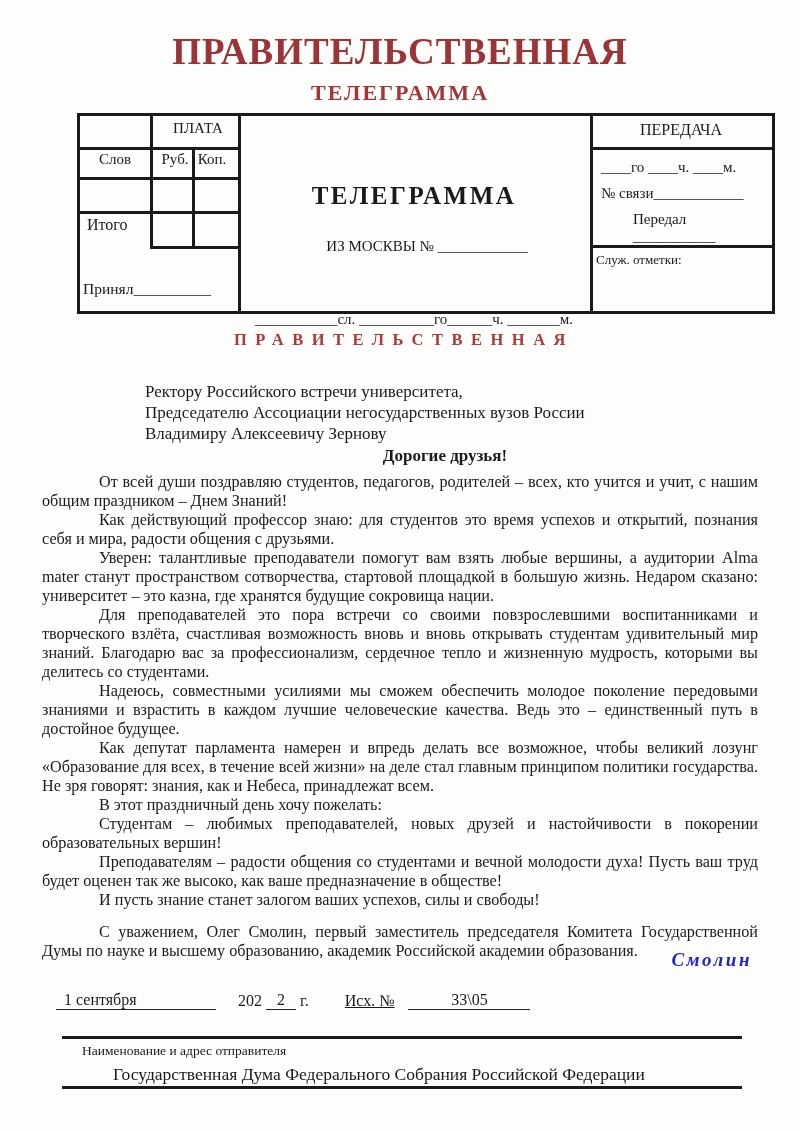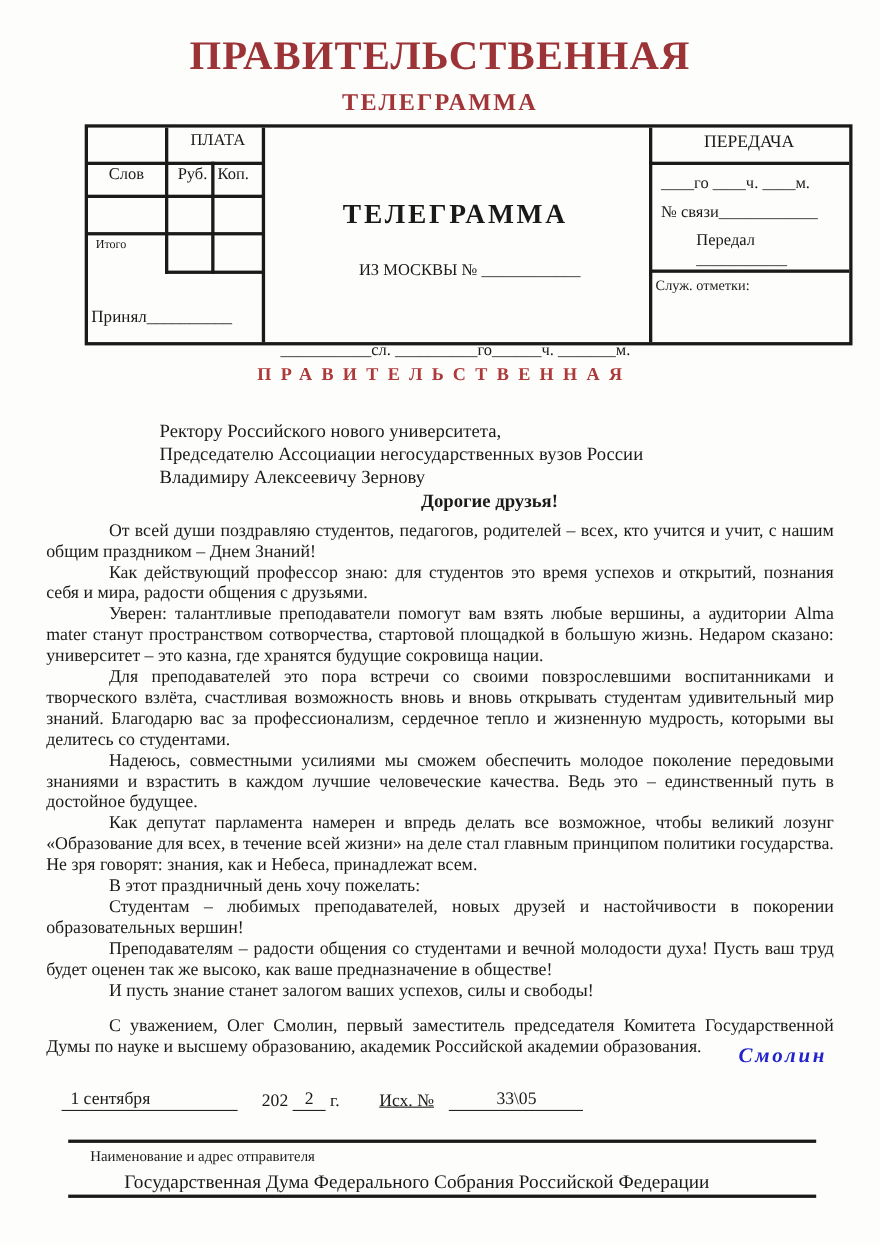--- a/index.html
+++ b/index.html
@@ -26,21 +26,21 @@
   }
 
   
   .tg-form {
     top:113px; left:77px; width:698px; height:201px;
     border:3px solid #1a1a1a;
   }
   .vline { position:absolute; width:2.5px; background:#1a1a1a; }
   .hline { position:absolute; height:2.5px; background:#1a1a1a; }
   .cell  { position:absolute; font-size:15px; text-align:center; }
-  .lbl   { position:absolute; font-size:11px; }
+  .lbl   { position:absolute; font-size:16px; }
 
   .center-title {
     position:absolute; left:158px; width:352px; top:66px;
     text-align:center; font-size:25px; font-weight:bold; letter-spacing:2.5px;
   }
   .from-line   { position:absolute; left:158px; width:352px; top:122px; text-align:center; font-size:15px; padding-left:26px; }
   .counts-line { position:absolute; left:158px; width:352px; top:163px; text-align:center; font-size:15px;margin-top:32px; }
 
   .transfer-title { position:absolute; left:510px; width:182px; top:5px; text-align:center; font-size:16px; }
   .transfer-item  { position:absolute; left:521px; font-size:15px; }
@@ -124,21 +124,21 @@
   <div class="transfer-title">ПЕРЕДАЧА</div>
   <div class="transfer-item" style="top:43px;">____го ____ч. ____м.</div>
   <div class="transfer-item" style="top:69px;">№ связи____________</div>
   <div class="transfer-item" style="top:95px;margin-left:32px;">Передал ___________</div>
   <div class="service-notes">Служ. отметки:</div>
 </div>
 
 <div class="abs stamp-line">ПРАВИТЕЛЬСТВЕННАЯ</div>
 
 <div class="abs addressee">
-  <div>Ректору Российского нового университета,</div>
+  <div>Ректору Российского встречи университета,</div>
   <div>Председателю Ассоциации негосударственных вузов России</div>
   <div>Владимиру Алексеевичу Зернову</div>
 </div>
 <div class="abs salutation">Дорогие друзья!</div>
 
 <div class="abs letter-body">
   <p>От всей души поздравляю студентов, педагогов, родителей – всех, кто учится и учит, с нашим общим праздником – Днем Знаний!</p>
   <p>Как действующий профессор знаю: для студентов это время успехов и открытий, познания себя и мира, радости общения с друзьями.</p>
   <p>Уверен: талантливые преподаватели помогут вам взять любые вершины, а аудитории Alma mater станут пространством сотворчества, стартовой площадкой в большую жизнь. Недаром сказано: университет – это казна, где хранятся будущие сокровища нации.</p>
   <p>Для преподавателей это пора встречи со своими повзрослевшими воспитанниками и творческого взлёта, счастливая возможность вновь и вновь открывать студентам удивительный мир знаний. Благодарю вас за профессионализм, сердечное тепло и жизненную мудрость, которыми вы делитесь со студентами.</p>

